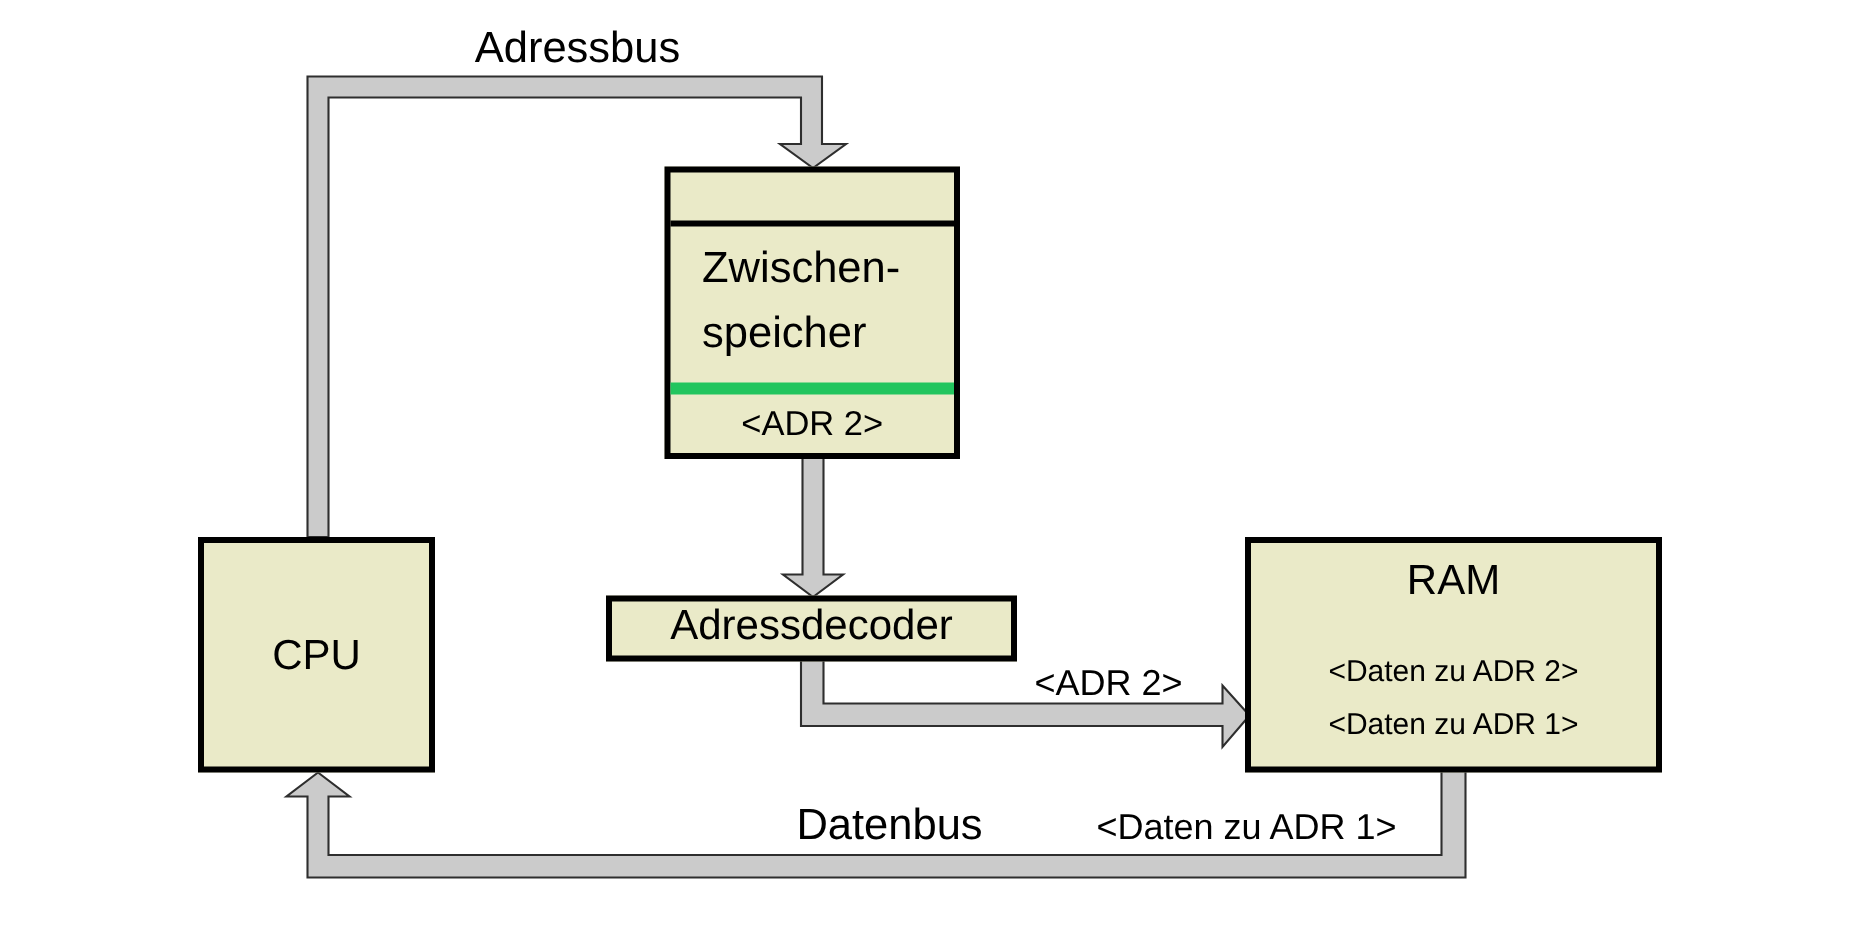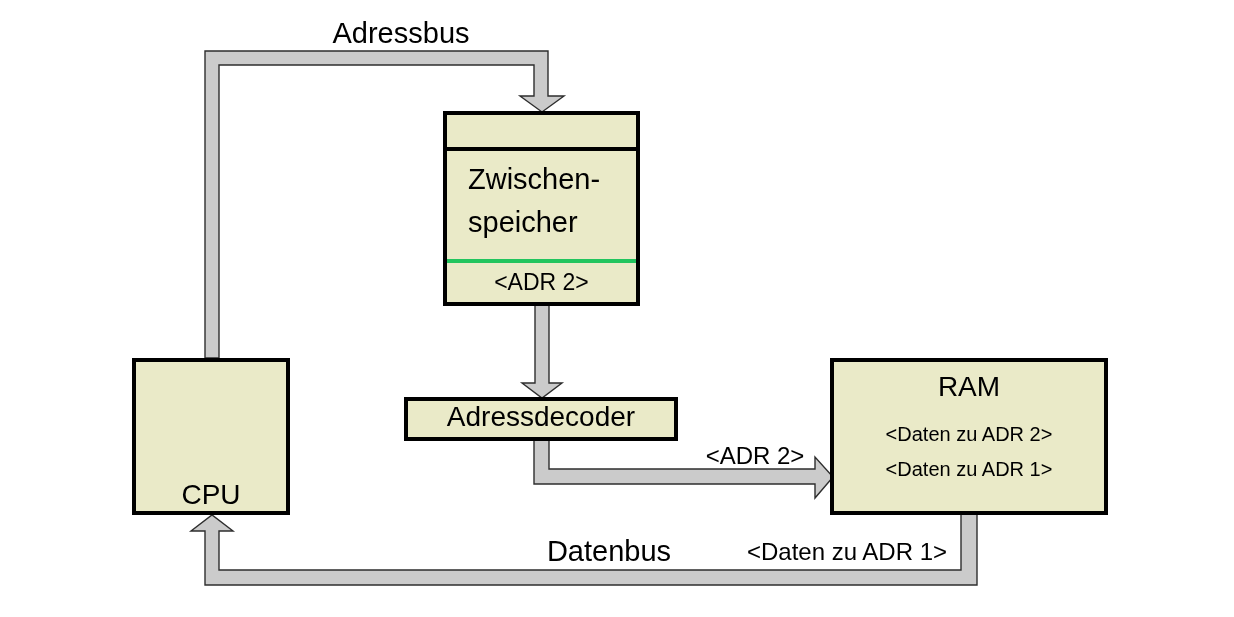--- a/index.html
+++ b/index.html
@@ -23,56 +23,55 @@
     stroke-linejoin: miter;
   }
   .box {
     position: absolute;
     background: #eaeac8;
     border: 4px solid #000000;
     box-sizing: border-box;
   }
   .cpu-box {
     left: 132px; top: 358px; width: 158px; height: 157px;
-    display: flex; align-items: flex-end; justify-content: center;
+    display: flex; align-items: center; justify-content: center;
     font-size: 28px;
   }
   .zw-box {
     left: 443px; top: 111px; width: 197px; height: 195px;
     display: flex; flex-direction: column;
   }
   .zw-top { height: 32px; border-bottom: 4px solid #000000; }
   .zw-mid {
-    flex: 1; border-bottom: 4px solid #22c55e;
+    flex: 1; border-bottom: 8px solid #22c55e;
     font-size: 29px; line-height: 43px;
     padding: 7px 0 6px 21px;
   }
   .zw-bot {
     height: 39px;
     display: flex; align-items: center; justify-content: center;
     font-size: 23px;
   }
   .decoder-box {
     left: 404px; top: 397px; width: 274px; height: 44px;
     display: flex; align-items: flex-start; justify-content: center;
     font-size: 28px;
   }
   .ram-box {
     left: 830px; top: 358px; width: 278px; height: 157px;
     text-align: center;
     padding-top: 9px;
   }
-  .ram-title { font-size: 28px; margin-bottom: 14px; }
+  .ram-title { font-size: 28px; margin-bottom: 28px; }
   .ram-line { font-size: 20px; line-height: 35px; }
   .lbl {
     position: absolute;
     transform: translate(-50%, -50%);
     font-size: 29px;
     white-space: nowrap;
-    margin-left: 16px;
   }
   .lbl.small { font-size: 24px; }
   .lbl-adressbus { left: 385px; top: 33px; }
   .lbl-datenbus  { left: 593px; top: 551px; }
   .lbl-bus-adr2  { left: 739px; top: 456px; }
   .lbl-bus-daten1{ left: 831px; top: 552px; }
 </style>
 </head>
 <body>
 

